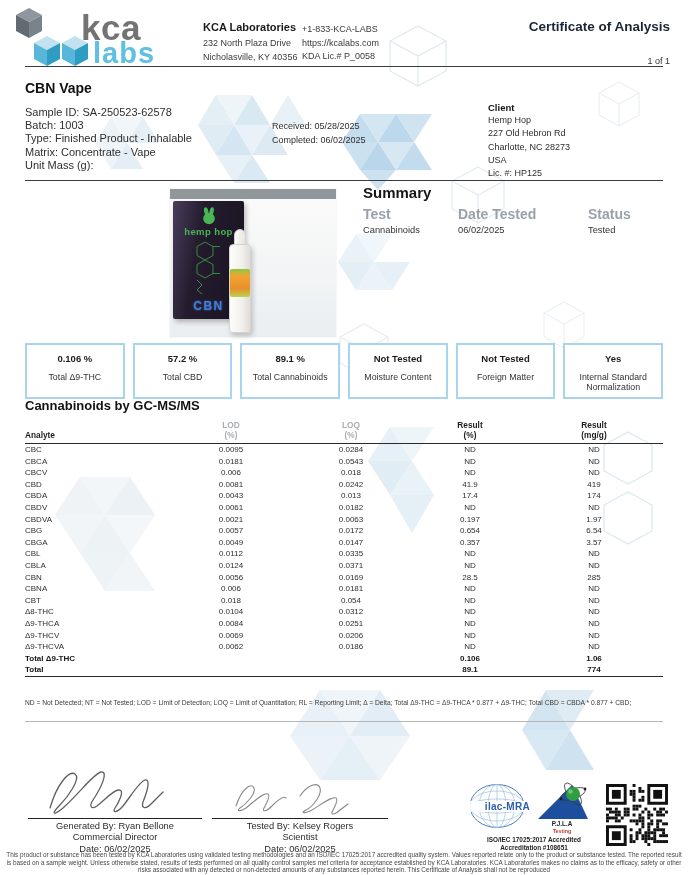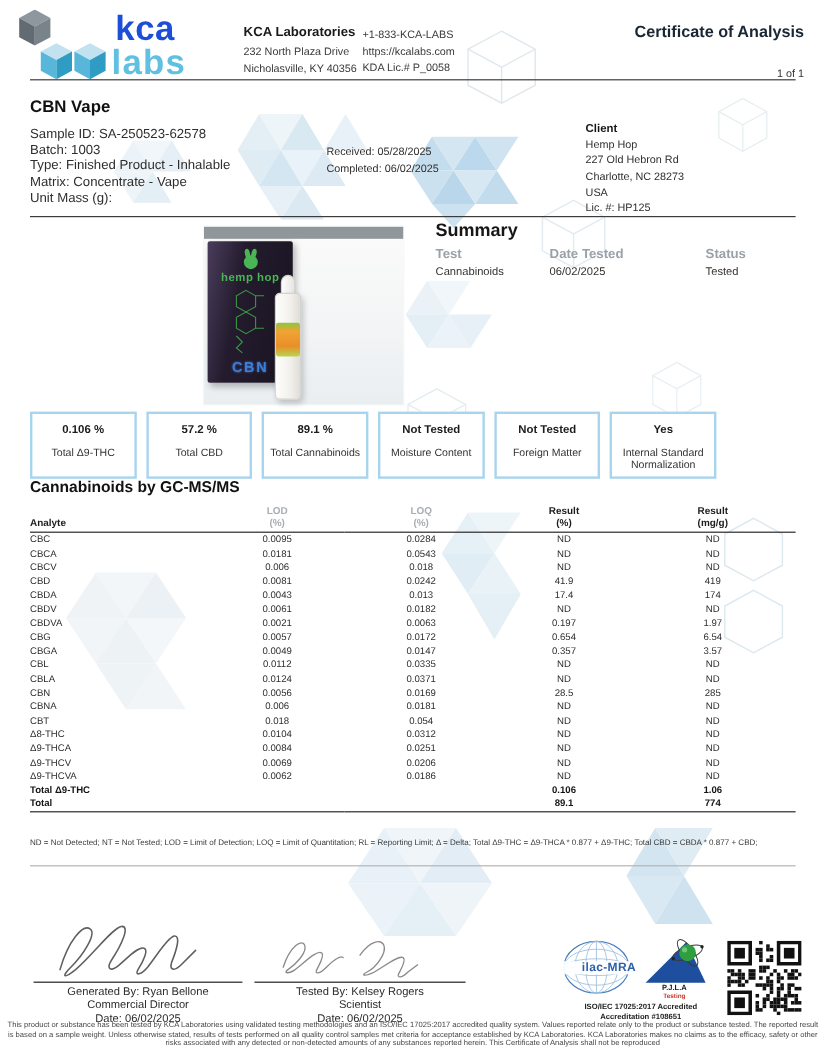--- a/index.html
+++ b/index.html
@@ -2,21 +2,21 @@
 <html><head>
 <meta charset="utf-8">
 <style>
   html,body{margin:0;padding:0;background:#fff;}
   body{width:688px;height:875px;overflow:hidden;font-family:"Liberation Sans",sans-serif;color:#2d2d2d;}
   .page{position:relative;width:688px;height:875px;background:#fff;overflow:hidden;}
   .abs{position:absolute;}
   .wm{position:absolute;z-index:0;pointer-events:none;}
   .z{z-index:2;}
   
-  .logo-kca{left:96px;top:8px;font-size:29px;font-weight:700;color:#1d4ed8;letter-spacing:.5px;}
+  .logo-kca{left:81px;top:8px;font-size:35px;font-weight:700;color:#737373;letter-spacing:.5px;}
   .logo-labs{left:93px;top:37px;font-size:29px;font-weight:700;color:#5fc0e2;letter-spacing:1px;}
   .co-name{left:203px;top:21px;font-size:11px;font-weight:700;color:#1a1a1a;}
   .co-line{font-size:9px;color:#3a3a3a;line-height:13.5px;}
   .co-block{left:203px;top:37px;}
   .contact-block{left:302px;top:23px;}
   .coa-title{right:18px;top:19px;font-size:13.5px;font-weight:700;color:#1a2634;}
   .coa-page{right:18px;top:56px;font-size:9px;color:#333;}
   .rule{position:absolute;left:25px;right:25px;border-top:1.5px solid #3c3c3c;z-index:2;}
   .rule-light{position:absolute;left:25px;right:25px;border-top:1px solid #b5b5b5;z-index:2;}
   
@@ -30,24 +30,24 @@
   .photo-bar{position:absolute;left:0;top:0;width:100%;height:10px;background:#8f979b;}
   .pbox{position:absolute;left:3px;top:12px;width:71px;height:118px;background:linear-gradient(100deg,#4a3d5c 0%,#241c2e 35%,#191320 100%);border-radius:2px;box-shadow:2px 3px 5px rgba(0,0,0,.25);display:flex;flex-direction:column;align-items:center;padding-top:6px;box-sizing:border-box;}
   .pbox-brand{font-size:9.5px;font-weight:700;color:#49b554;letter-spacing:.4px;margin-top:1px;}
   .pbox-cbn{position:absolute;bottom:6px;left:0;width:100%;text-align:center;font-size:12px;font-weight:800;letter-spacing:1.5px;color:#3a7fd6;text-shadow:0 0 2px rgba(90,140,255,.7);}
   .cart{position:absolute;left:59px;top:40px;width:22px;height:104px;}
   .cart-tip{position:absolute;left:5px;top:0;width:12px;height:17px;background:linear-gradient(90deg,#fcfcfa,#e8e6e2);border:1px solid #d5d3cf;border-radius:6px 6px 2px 2px;box-sizing:border-box;}
   .cart-body{position:absolute;left:0;top:15px;width:22px;height:89px;background:linear-gradient(90deg,#fdfdfb 0%,#f2f0ec 60%,#e0ddd8 100%);border:1px solid #d5d3cf;border-radius:4px;box-sizing:border-box;box-shadow:2px 3px 5px rgba(0,0,0,.2);}
   .cart-label{position:absolute;left:1px;top:40px;width:20px;height:28px;background:linear-gradient(180deg,#8cc63f 0%,#f0a433 25%,#e88f2a 70%,#b8d44e 100%);border-radius:2px;}
   
   .summary-title{left:363px;top:184px;font-size:15px;font-weight:700;color:#161616;}
-  .sum-label{font-size:11px;font-weight:700;color:#9aa1a8;}
+  .sum-label{font-size:14px;font-weight:700;color:#9aa1a8;}
   .sum-value{font-size:9.3px;color:#333;margin-top:3px;}
   
-  .rboxes{left:25px;top:343px;width:572px;height:56px;display:flex;gap:8px;z-index:2;}
+  .rboxes{left:25px;top:343px;width:638px;height:56px;display:flex;gap:8px;z-index:2;}
   .rbox{flex:1;border:2px solid #a9d4ee;background:#fff;text-align:center;padding-top:8px;box-sizing:border-box;}
   .rbox-value{font-size:9.5px;font-weight:700;color:#1c1c1c;}
   .rbox-label{font-size:8.8px;color:#333;margin-top:9px;line-height:9.5px;padding:0 4px;}
   
   .section-title{left:25px;top:398px;font-size:13px;font-weight:700;color:#121212;}
   .ctable{left:25px;top:421px;width:638px;border-collapse:collapse;z-index:2;border-bottom:1.5px solid #2a2a2a;}
   .ctable th{vertical-align:bottom;padding:0 0 3px 0;font-size:8.3px;line-height:9.5px;}
   .ctable thead tr{border-bottom:1.5px solid #2a2a2a;}
   .ctable td{padding:0;font-size:8px;height:11.6px;line-height:11.6px;color:#2e2e2e;}
   .col-analyte{width:150px;text-align:left;}

